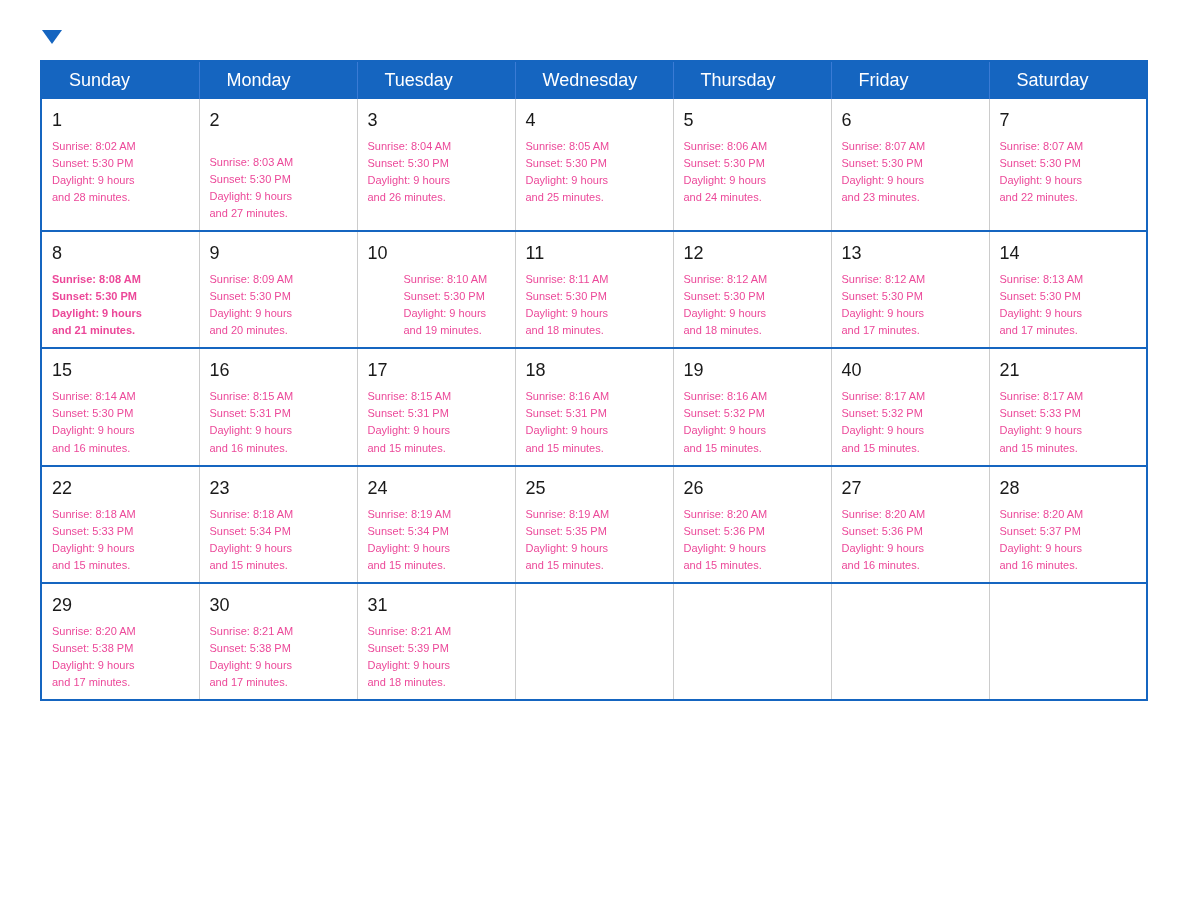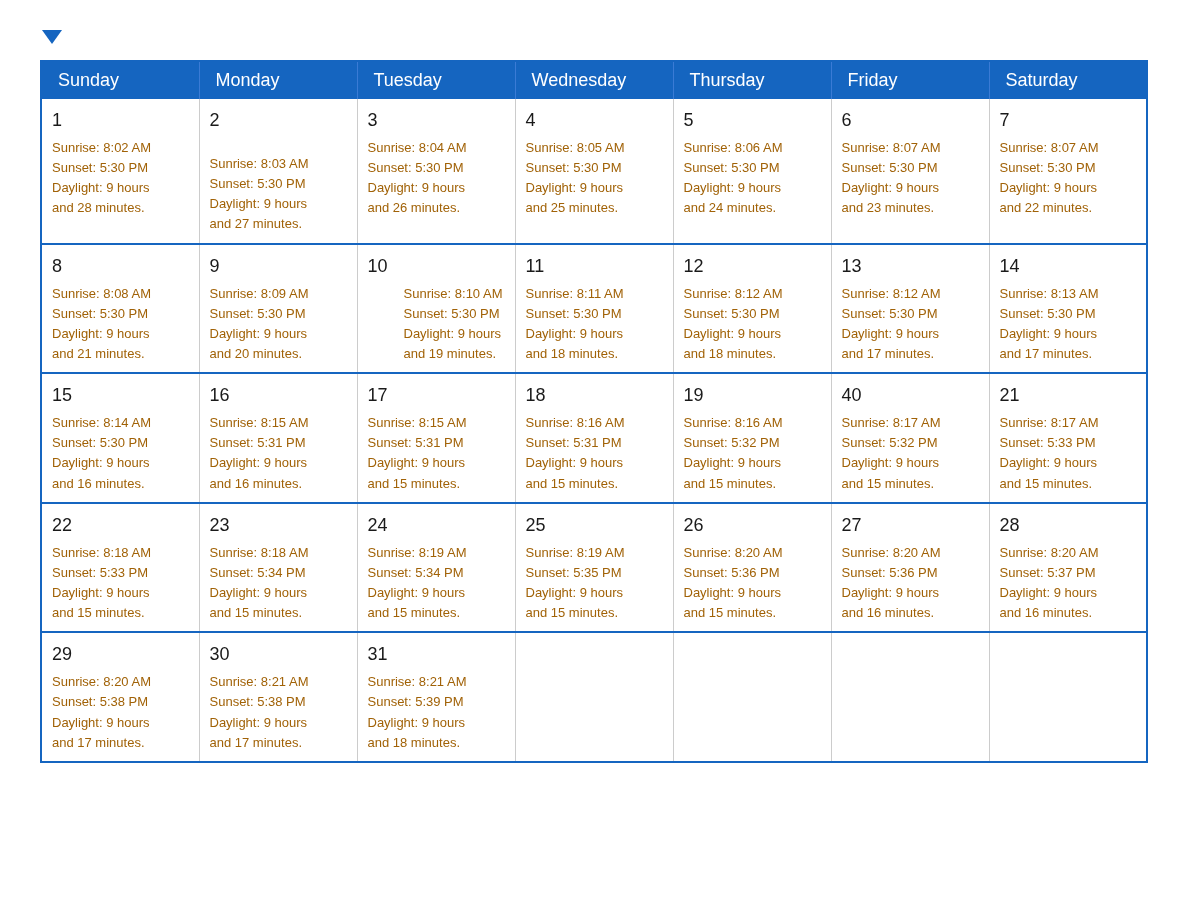--- a/index.html
+++ b/index.html
@@ -58,21 +58,21 @@
       margin-top: 4px;
     }
     .calendar {
       width: 100%;
       border-collapse: collapse;
       border: 2px solid #1565c0;
     }
     .calendar th {
       background: #1565c0;
       color: #fff;
-      padding: 8px 16px;
+      padding: 8px 27px;
       font-size: 18px;
       font-weight: normal;
       text-align: left;
       border-right: 1px solid #3a7bd5;
     }
     .calendar th:last-child { border-right: none; margin-left: 8px; }
     .calendar td {
       vertical-align: top;
       padding: 8px 10px;
       border-right: 1px solid #ccc;
@@ -85,22 +85,22 @@
     .calendar td:last-child { border-right: none; }
     .calendar tr:last-child td { border-bottom: none; }
     .day-number {
       font-size: 18px;
       font-weight: normal;
       color: #1a1a1a;
       display: block;
       margin-bottom: 4px;
     }
     .day-info {
-      font-size: 13px;
-      color: #a16207;
+      font-size: 11px;
+      color: #ec4899;
       line-height: 1.55;
     }
     .empty-cell {
       background: #fff;
     }
   </style>
 </head>
 <body>
 
 <div class="header">
@@ -177,21 +177,21 @@
           <span class="day-number">7</span>
           <div class="day-info" style="white-space: pre-line;">Sunrise: 8:07 AM
 Sunset: 5:30 PM
 Daylight: 9 hours
 and 22 minutes.</div>
         </td>
       </tr>
       <tr>
         <td>
           <span class="day-number">8</span>
-          <div class="day-info" style="white-space: pre-line;">Sunrise: 8:08 AM
+          <div class="day-info" style="white-space: pre-line; font-weight: bold;">Sunrise: 8:08 AM
 Sunset: 5:30 PM
 Daylight: 9 hours
 and 21 minutes.</div>
         </td>
         <td>
           <span class="day-number">9</span>
           <div class="day-info" style="white-space: pre-line;">Sunrise: 8:09 AM
 Sunset: 5:30 PM
 Daylight: 9 hours
 and 20 minutes.</div>

